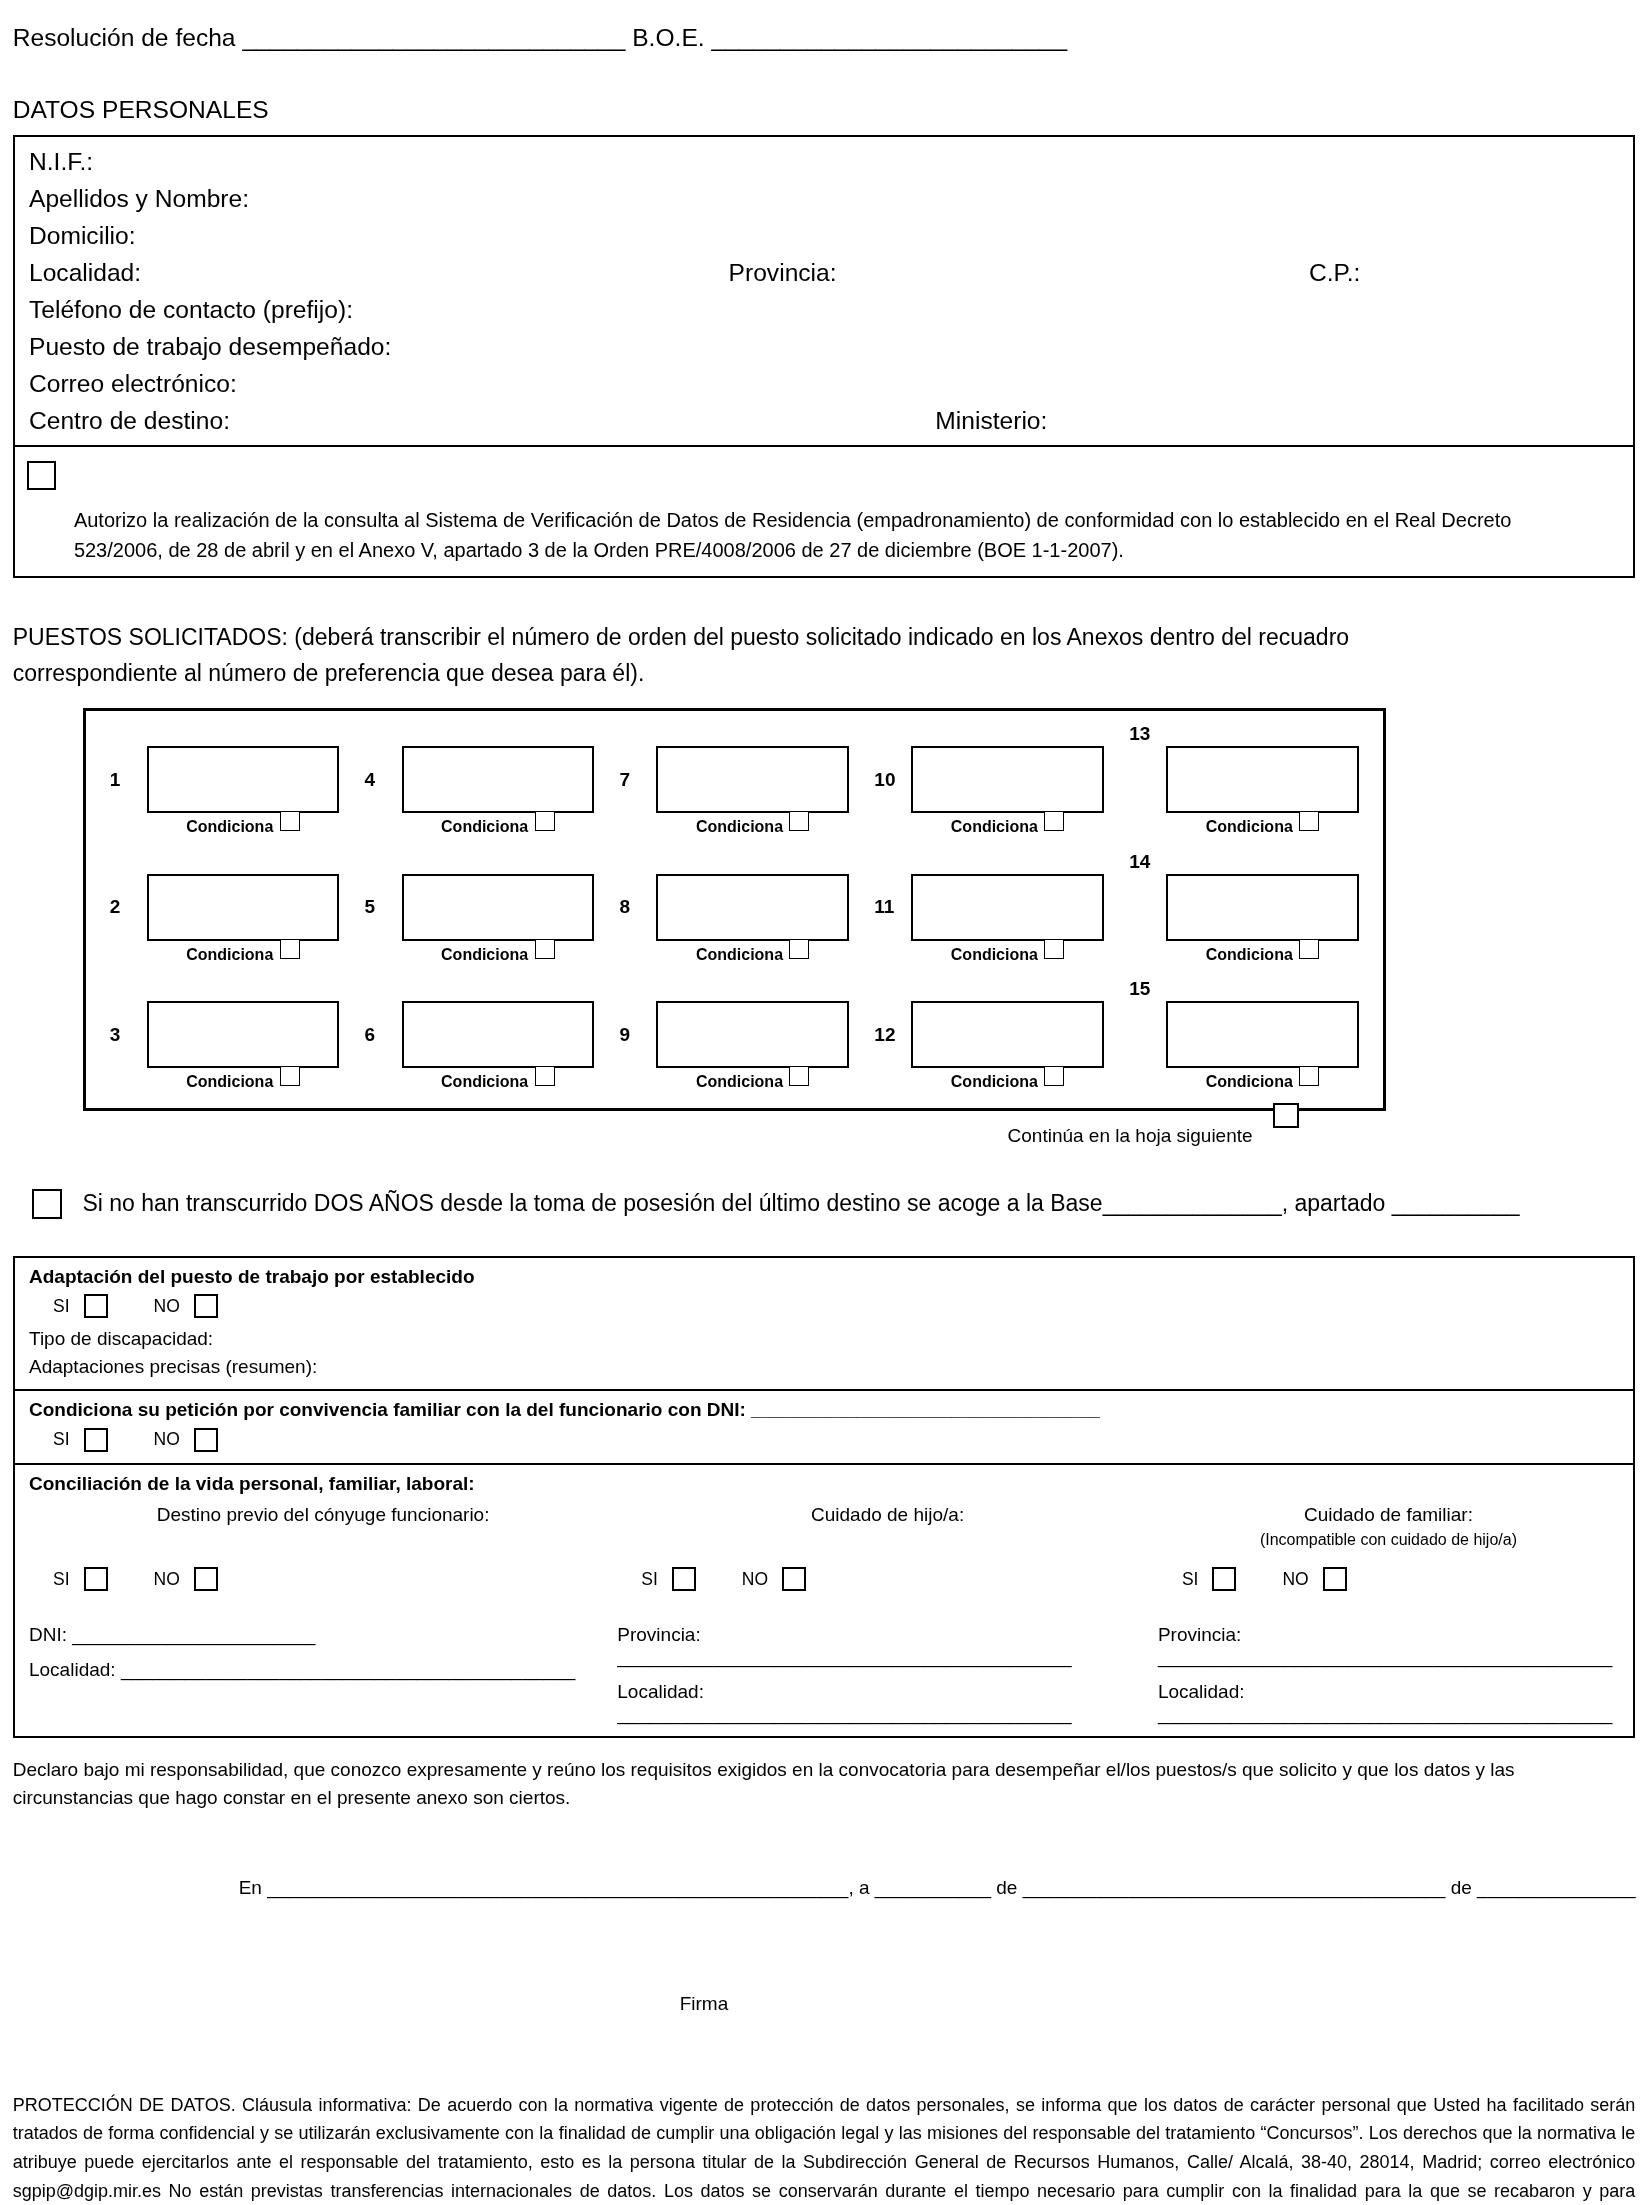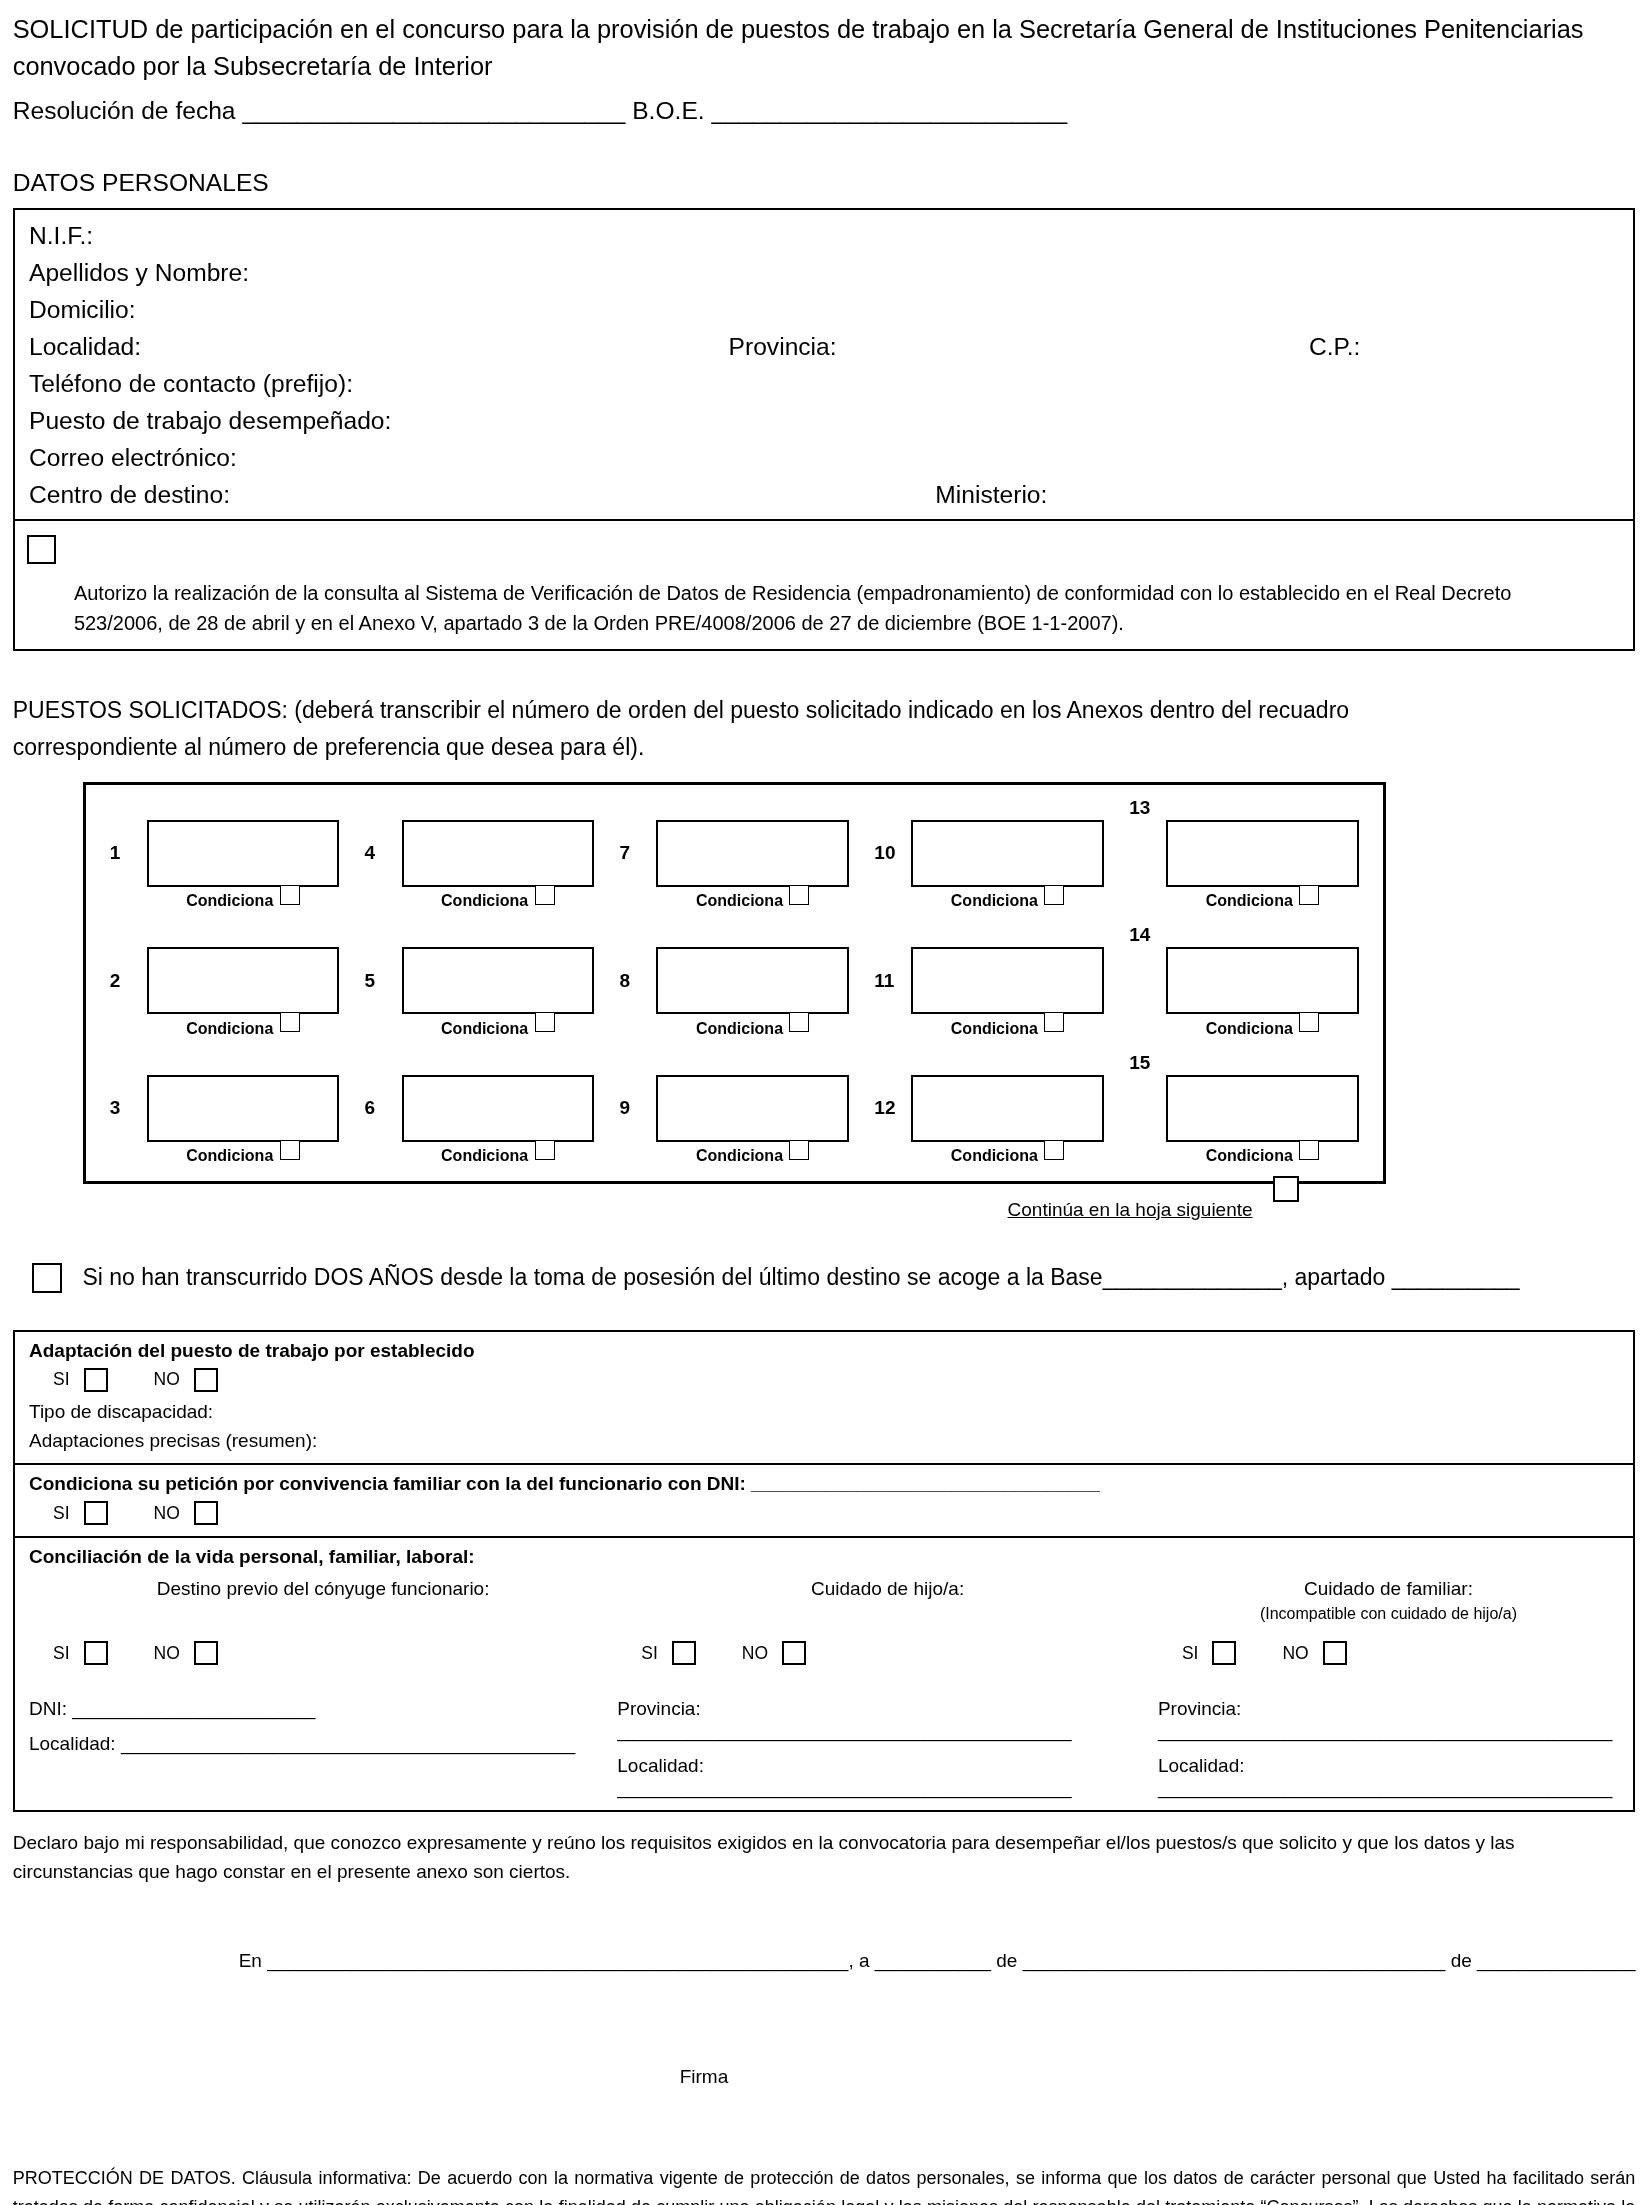--- a/index.html
+++ b/index.html
@@ -29,21 +29,21 @@
   .pnum{flex:0 0 37px;font-weight:700;font-size:19px;}
   .pbox{flex:1;height:67px;border:2.4px solid #000;display:block;}
   .pcell.above .ptop{display:block;margin-top:0;}
   .pcell.above .pnum{display:block;height:24px;line-height:24px;}
   .pcell.above .pbox{display:block;margin-left:37px;height:67px;}
   .pcond{margin-left:37px;margin-top:1.6px;display:flex;justify-content:center;align-items:center;gap:6.4px;font-weight:700;font-size:16px;height:25.4px;}
   .chk{display:inline-block;border:2.4px solid #000;background:#fff;}
   .chk-lg{width:29px;height:29px;}
   .chk-md{width:24px;height:24px;}
   .chk-sm{width:20px;height:20px;border-width:1.6px;position:relative;top:-6.4px;}
-  .continua-row{width:1303px;margin-left:70px;margin-top:12.7px;display:flex;justify-content:flex-end;align-items:center;gap:20.7px;padding-right:87px;font-size:19px;text-decoration:underline;}
+  .continua-row{width:1303px;margin-left:70px;margin-top:12.7px;display:flex;justify-content:flex-end;align-items:center;gap:20.7px;padding-right:87px;font-size:19px;}
   .chk-raised{position:relative;top:-20.7px;width:25.4px;height:25.4px;}
   .dosanios-row{margin-top:40px;display:flex;align-items:center;gap:20.7px;font-size:23px;padding-left:19px;}
   .dosanios-row .chk{flex:0 0 auto;width:30px;height:30px;}
   .lower-box{margin-top:37px;}
   .lsec{padding:8px 14.3px 11px;}
   .lsec.bt{border-top:2.4px solid #000;}
   .lsec-title{font-size:19px;font-weight:700;}
   .plain{font-size:19px;}
   .sino{display:flex;align-items:center;gap:14px;margin:6.4px 0 0 24px;font-size:17.5px;}
   .sino .no-lab{margin-left:32px;}
@@ -57,21 +57,20 @@
   .declaracion{margin-top:17.5px;font-size:19px;line-height:1.5;}
   .fecha{margin-top:64px;margin-left:226px;font-size:19px;white-space:nowrap;}
   .firma{margin-top:94px;margin-left:667px;font-size:19px;}
   .proteccion{margin-top:76px;font-size:18px;line-height:1.6;text-align:justify;}
 </style>
 </head>
 <body>
 
 <div class="page">
 
-  <p class="title">SOLICITUD de participación en el concurso para la provisión de puestos de trabajo en la Secretaría General de Instituciones Penitenciarias convocado por la Subsecretaría de Interior</p>
   <p class="resolucion">Resolución de fecha ____________________________ B.O.E. __________________________</p>
 
   <p class="section-heading">DATOS PERSONALES</p>
 
   <div class="box datos-box">
     <div class="frow">
       <span>N.I.F.:</span>
     </div>
     <div class="frow">
       <span>Apellidos y Nombre:</span>

